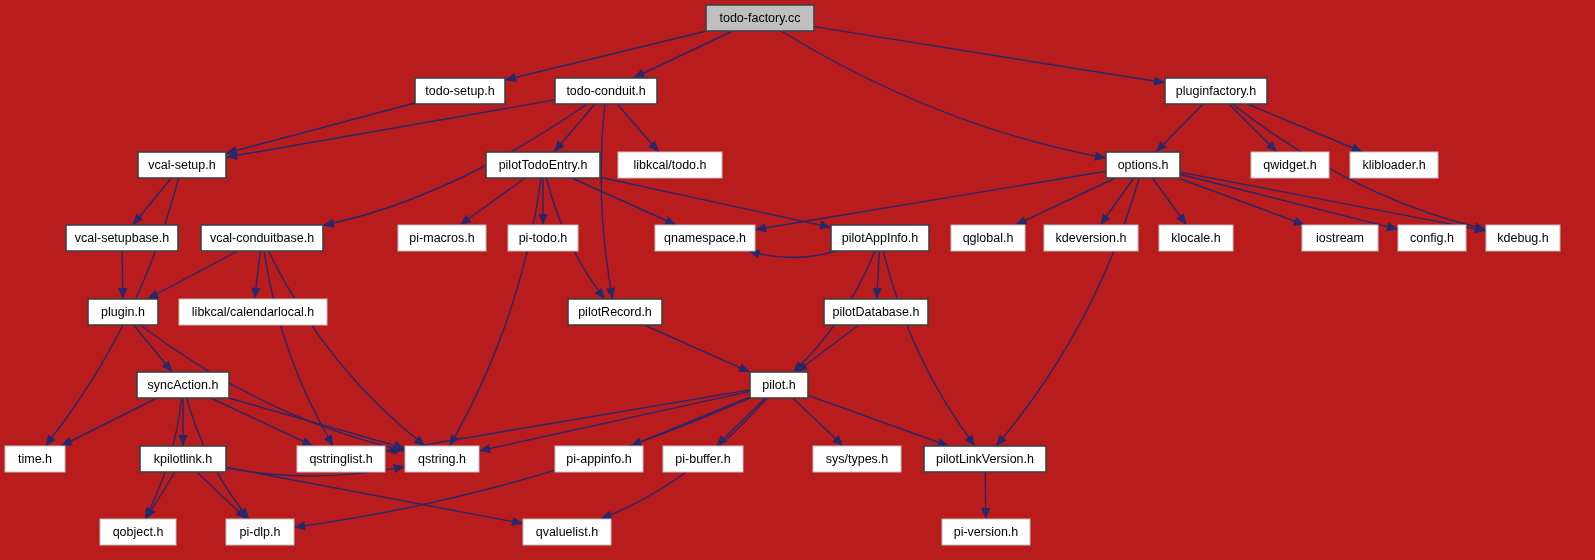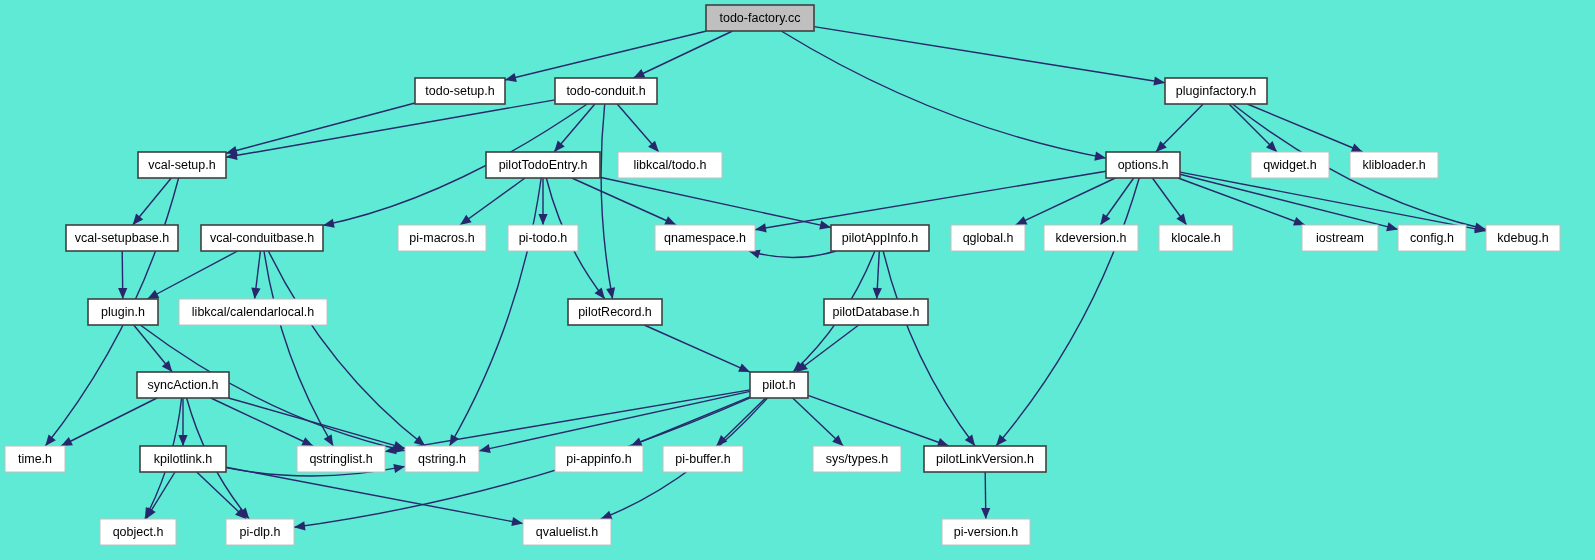--- a/index.html
+++ b/index.html
@@ -1,17 +1,17 @@
 <!DOCTYPE html>
 <html><head>
 <meta charset="utf-8">
 <style>
   html,body{margin:0;padding:0;background:#ffffff;}
   body{font-family:"Liberation Sans",sans-serif;}
-  #graph-wrap{position:relative;width:1595px;height:560px;overflow:hidden;background:#5eead4;}
+  #graph-wrap{position:relative;width:1595px;height:560px;overflow:hidden;background:#b91c1c;}
   svg#depgraph{display:block;width:1595px;height:560px;}
   .node-box{fill:#ffffff;stroke:#c0c0c0;stroke-width:1;}
   .node-box.bold{stroke:#404040;stroke-width:1.6;}
   .node-box.root{fill:#bfbfbf;stroke:#404040;stroke-width:1.6;}
   .node-label{font-family:"Liberation Sans",sans-serif;font-size:12.5px;fill:#000000;text-anchor:middle;dominant-baseline:middle;}
   .edge-path{fill:none;stroke:#27286b;stroke-width:1.4;}
   .edge-head{fill:#27286b;stroke:none;}
 </style>
 </head>
 <body>

